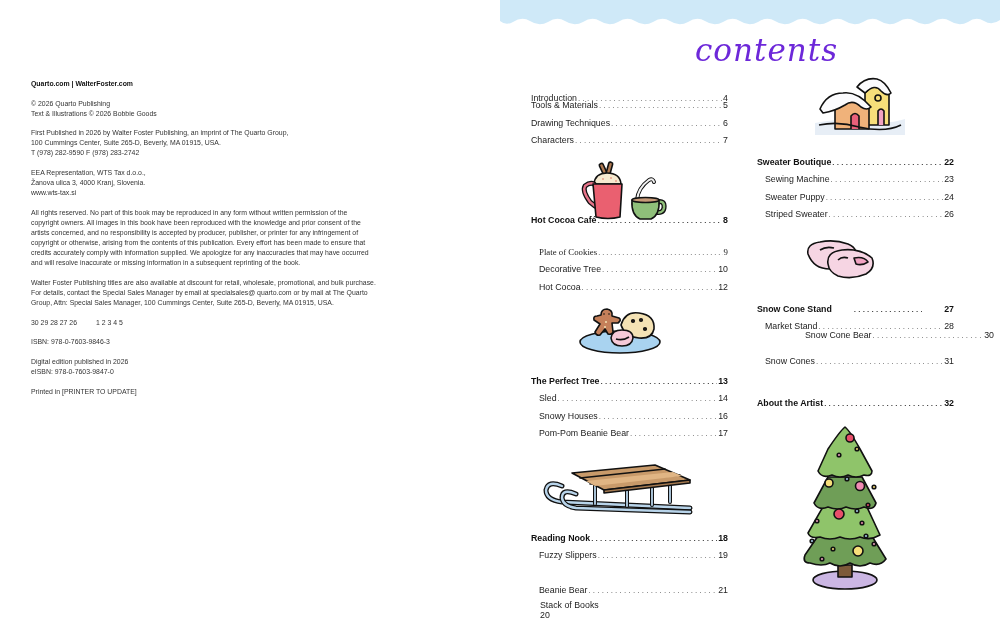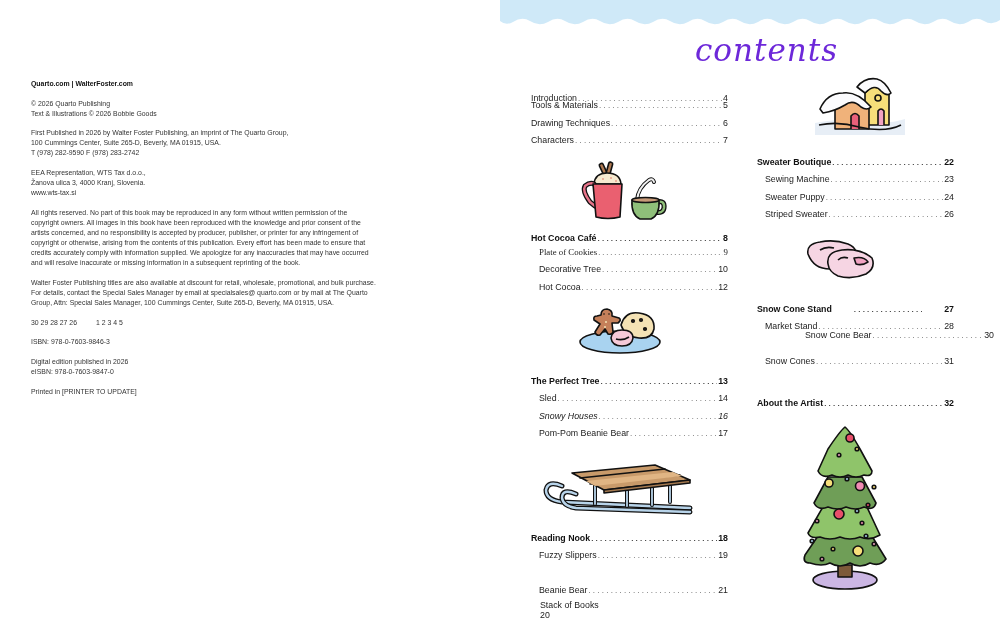--- a/index.html
+++ b/index.html
@@ -81,21 +81,21 @@
       <div class="entry " style="top: 118px;">
         <span class="lbl">Drawing Techniques</span>
         <span class="dots"></span>
         <span class="pg">6</span>
       </div>
       <div class="entry " style="top: 135px;">
         <span class="lbl">Characters</span>
         <span class="dots"></span>
         <span class="pg">7</span>
       </div>
-      <div class="entry section" style="top: 233px; text-align: center;">
+      <div class="entry section" style="top: 215px; text-align: center;">
         <span class="lbl">Hot Cocoa Café</span>
         <span class="dots"></span>
         <span class="pg">8</span>
       </div>
       <div class="entry sub" style="top: 247px; font-family: Liberation Serif, serif;">
         <span class="lbl">Plate of Cookies</span>
         <span class="dots"></span>
         <span class="pg">9</span>
       </div>
       <div class="entry sub" style="top: 264px;">
@@ -111,21 +111,21 @@
       <div class="entry section" style="top: 376px;">
         <span class="lbl">The Perfect Tree</span>
         <span class="dots"></span>
         <span class="pg">13</span>
       </div>
       <div class="entry sub" style="top: 393px;">
         <span class="lbl">Sled</span>
         <span class="dots"></span>
         <span class="pg">14</span>
       </div>
-      <div class="entry sub" style="top: 411px; font-style: italic;">
+      <div class="entry sub" style="top: 411px;">
         <span class="lbl">Snowy Houses</span>
         <span class="dots"></span>
         <span class="pg">16</span>
       </div>
       <div class="entry sub" style="top: 428px;">
         <span class="lbl">Pom-Pom Beanie Bear</span>
         <span class="dots"></span>
         <span class="pg">17</span>
       </div>
       <div class="entry section" style="top: 533px;">

